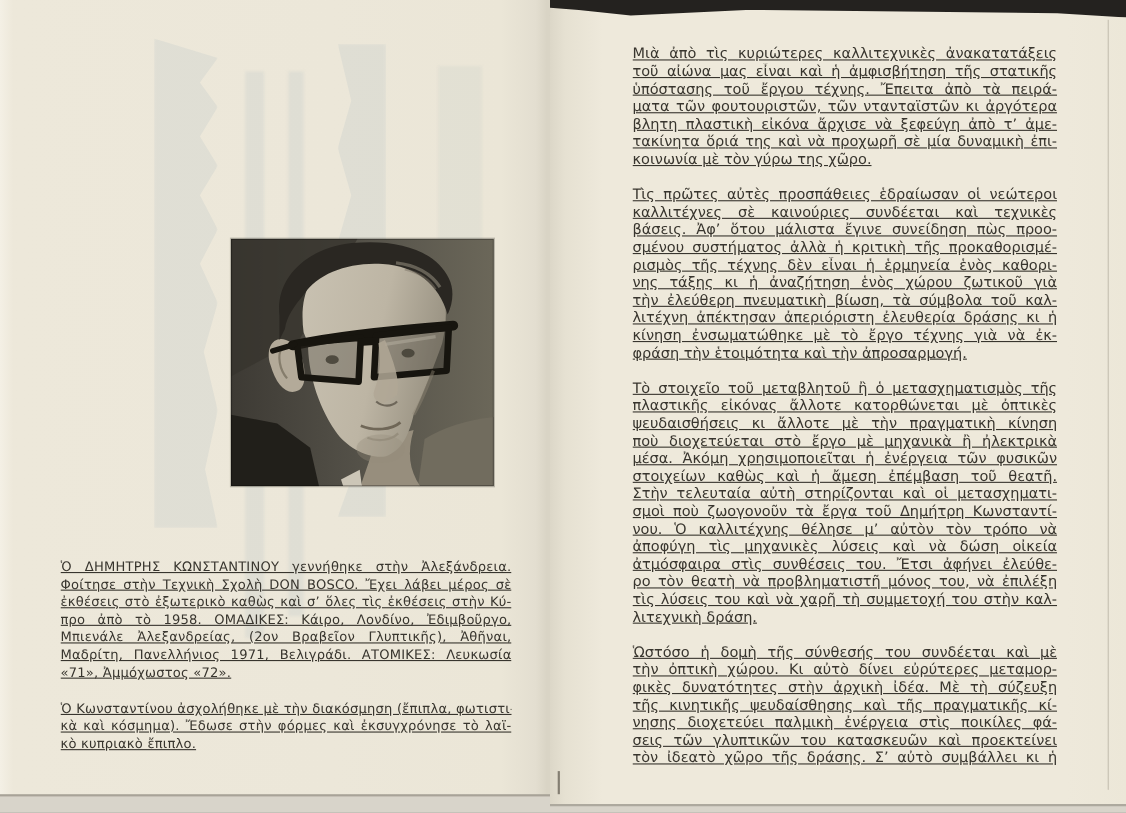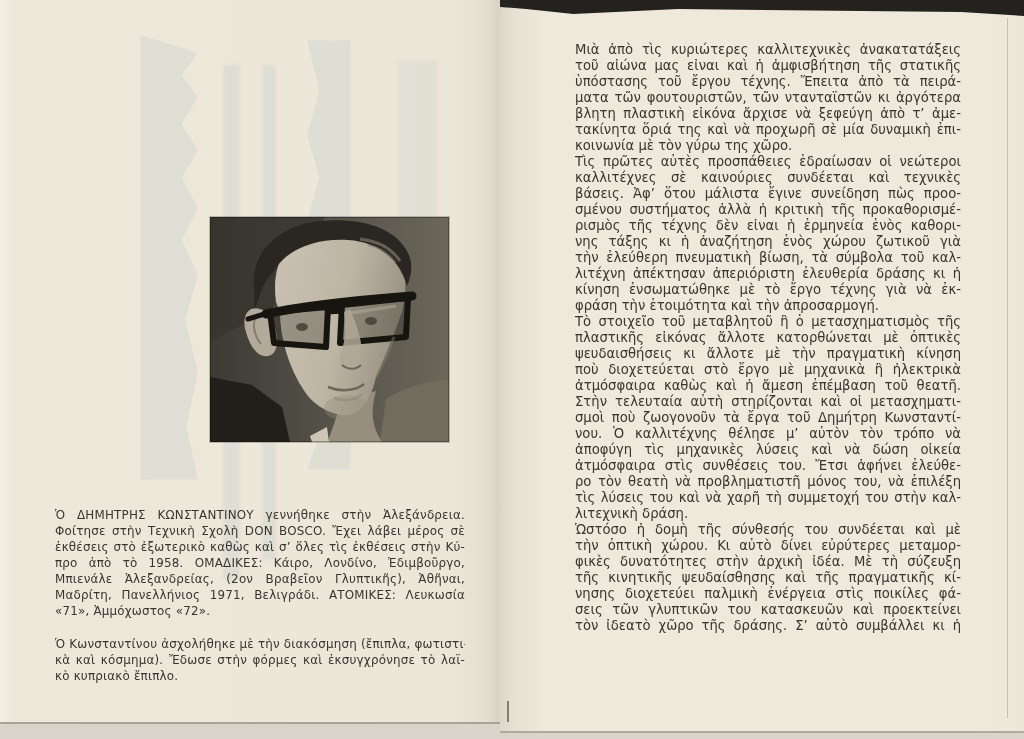--- a/index.html
+++ b/index.html
@@ -50,32 +50,32 @@
   .streak.s3{left:262px;top:65px;width:14px;height:495px;}
   .streak.s4{left:307px;top:40px;width:44px;height:430px;
     clip-path:polygon(0 0,100% 0,100% 100%,0 100%,28% 92%,0 84%,28% 74%,0 64%,28% 52%,0 42%,28% 32%,0 22%,28% 12%);}
   .streak.s5{left:398px;top:60px;width:40px;height:250px;background:rgba(176,192,194,.14);}
   .photo{
     position:absolute;left:210px;top:217px;width:239px;height:225px;
     box-shadow:0 0 0 1px rgba(40,38,32,.25);
   }
   .photo svg{display:block;width:100%;height:100%;}
   
-  .textblock{position:absolute;color:#38352e;}
+  .textblock{position:absolute;color:#38352e;text-decoration:underline;}
   .bio{left:55px;top:507px;width:410px;}
   .essay{left:75px;top:42px;width:386px;}
   .line{
     text-align:justify;text-align-last:justify;
     height:16px;line-height:16px;overflow:hidden;white-space:nowrap;
   }
   .line.pend{text-align-last:left;}
   .essay .line{font-size:13.2px;}
   .bio .line{font-size:11.9px;letter-spacing:.2px;}
   .bio .para + .para{margin-top:17px;}
-  .essay .para + .para{margin-top:0;}
+  .essay .para + .para{margin-top:16px;}
 </style>
 </head>
 <body>
 
 <div class="stage">
 
   <div class="scan-bottom"></div>
 
   <div class="page left">
     <div class="streak s1"></div>
@@ -168,21 +168,22 @@
           <div class="line">τὴν ἐλεύθερη πνευματικὴ βίωση, τὰ σύμβολα τοῦ καλ-</div>
           <div class="line">λιτέχνη ἀπέκτησαν ἀπεριόριστη ἐλευθερία δράσης κι ἡ</div>
           <div class="line">κίνηση ἐνσωματώθηκε μὲ τὸ ἔργο τέχνης γιὰ νὰ ἐκ-</div>
           <div class="line pend">φράση τὴν ἑτοιμότητα καὶ τὴν ἀπροσαρμογή.</div>
         </div>
         <div class="para">
           <div class="line">Τὸ στοιχεῖο τοῦ μεταβλητοῦ ἢ ὁ μετασχηματισμὸς τῆς</div>
           <div class="line">πλαστικῆς εἰκόνας ἄλλοτε κατορθώνεται μὲ ὀπτικὲς</div>
           <div class="line">ψευδαισθήσεις κι ἄλλοτε μὲ τὴν πραγματικὴ κίνηση</div>
           <div class="line">ποὺ διοχετεύεται στὸ ἔργο μὲ μηχανικὰ ἢ ἠλεκτρικὰ</div>
-          <div class="line">ἀτμόσφαιρα καθὼς καὶ ἡ ἄμεση ἐπέμβαση τοῦ θεατῆ.</div>
+          <div class="line">μέσα. Ἀκόμη χρησιμοποιεῖται ἡ ἐνέργεια τῶν φυσικῶν</div>
+          <div class="line">στοιχείων καθὼς καὶ ἡ ἄμεση ἐπέμβαση τοῦ θεατῆ.</div>
           <div class="line">Στὴν τελευταία αὐτὴ στηρίζονται καὶ οἱ μετασχηματι-</div>
           <div class="line">σμοὶ ποὺ ζωογονοῦν τὰ ἔργα τοῦ Δημήτρη Κωνσταντί-</div>
           <div class="line">νου. Ὁ καλλιτέχνης θέλησε μ’ αὐτὸν τὸν τρόπο νὰ</div>
           <div class="line">ἀποφύγη τὶς μηχανικὲς λύσεις καὶ νὰ δώση οἰκεία</div>
           <div class="line">ἀτμόσφαιρα στὶς συνθέσεις του. Ἔτσι ἀφήνει ἐλεύθε-</div>
           <div class="line">ρο τὸν θεατὴ νὰ προβληματιστῆ μόνος του, νὰ ἐπιλέξη</div>
           <div class="line">τὶς λύσεις του καὶ νὰ χαρῆ τὴ συμμετοχή του στὴν καλ-</div>
           <div class="line pend">λιτεχνικὴ δράση.</div>
         </div>
         <div class="para">

